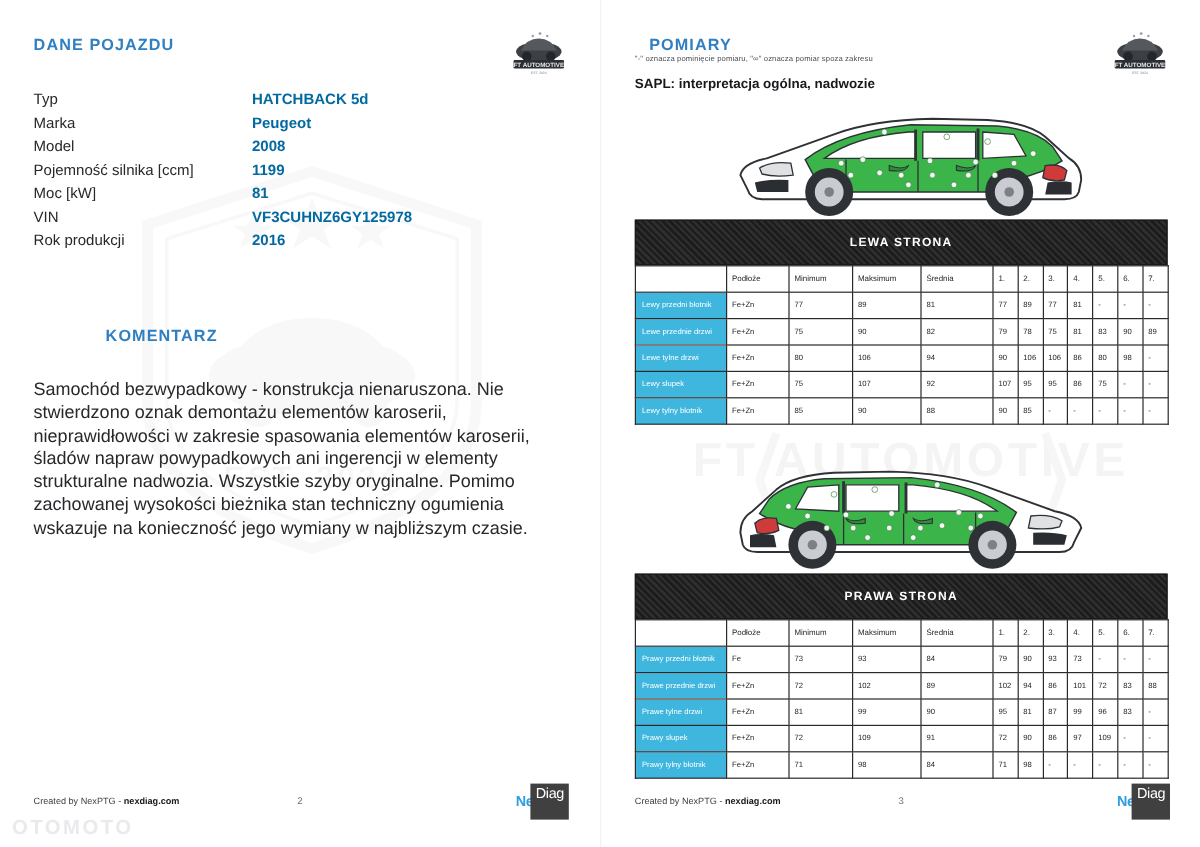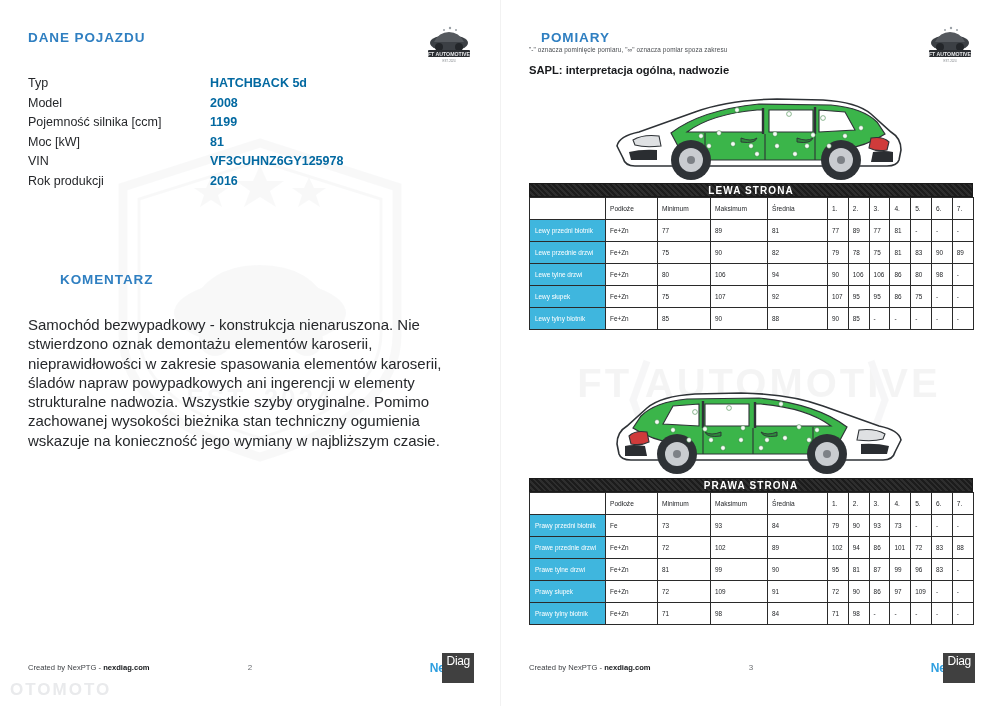--- a/index.html
+++ b/index.html
@@ -55,21 +55,21 @@
     position: absolute; left: 28px; top: 64px; font-size: 11.2px;
     font-weight: bold; color: #17191c; z-index: 3;
   }
 
   
   .car { position: absolute; z-index: 2; }
 
   
   .mtable { position: absolute; left: 28px; width: 444px; z-index: 3; }
   .mtable .caption {
-    height: 14px; background:
+    height: 38px; background:
       repeating-linear-gradient(45deg, #1c1c1c 0 2px, #2e2e2e 2px 4px),
       #222;
     color: #fff; font-size: 10px; font-weight: bold; letter-spacing: 1.1px;
     display: flex; align-items: center; justify-content: center;
     border: 1px solid #1a1a1a;
   }
   table.grid { width: 100%; border-collapse: collapse; table-layout: fixed; }
   table.grid th, table.grid td {
     border: 1px solid #2a2a2a; font-size: 6.4px; color: #1d1f22;
     padding: 0 4px; height: 22px; text-align: left; font-weight: normal;
@@ -138,20 +138,24 @@
       <circle cx="30" cy="4" r="1.2" fill="#9aa0a6"></circle>
       <circle cx="36" cy="6" r="1" fill="#9aa0a6"></circle>
     </svg>
 
     <div class="vdata">
       <div class="vrow">
         <div class="vlabel">Typ</div>
         <div class="vvalue">HATCHBACK 5d</div>
       </div>
       <div class="vrow">
+        <div class="vlabel">Marka</div>
+        <div class="vvalue">Peugeot</div>
+      </div>
+      <div class="vrow">
         <div class="vlabel">Model</div>
         <div class="vvalue">2008</div>
       </div>
       <div class="vrow">
         <div class="vlabel">Pojemność silnika [ccm]</div>
         <div class="vvalue">1199</div>
       </div>
       <div class="vrow">
         <div class="vlabel">Moc [kW]</div>
         <div class="vvalue">81</div>
@@ -159,21 +163,21 @@
       <div class="vrow">
         <div class="vlabel">VIN</div>
         <div class="vvalue">VF3CUHNZ6GY125978</div>
       </div>
       <div class="vrow">
         <div class="vlabel">Rok produkcji</div>
         <div class="vvalue">2016</div>
       </div>
     </div>
 
-    <div class="sec-title" style="left:12px; top:272px;padding-left:48px;">KOMENTARZ</div>
+    <div class="sec-title" style="left:40px; top:272px;padding-left:48px;">KOMENTARZ</div>
     <div class="comment">Samochód bezwypadkowy - konstrukcja nienaruszona. Nie stwierdzono oznak demontażu elementów karoserii, nieprawidłowości w zakresie spasowania elementów karoserii, śladów napraw powypadkowych ani ingerencji w elementy strukturalne nadwozia. Wszystkie szyby oryginalne. Pomimo zachowanej wysokości bieżnika stan techniczny ogumienia wskazuje na konieczność jego wymiany w najbliższym czasie.</div>
 
     <div class="ghost-left">OTOMOTO</div>
 
     <div class="footer">
       <div class="foot-created"><span>Created by NexPTG - </span><b>nexdiag.com</b></div>
       <div class="foot-page">2</div>
       <div class="nexdiag">
         <span class="nx">Ne</span>
         <span class="dg">Diag</span>

